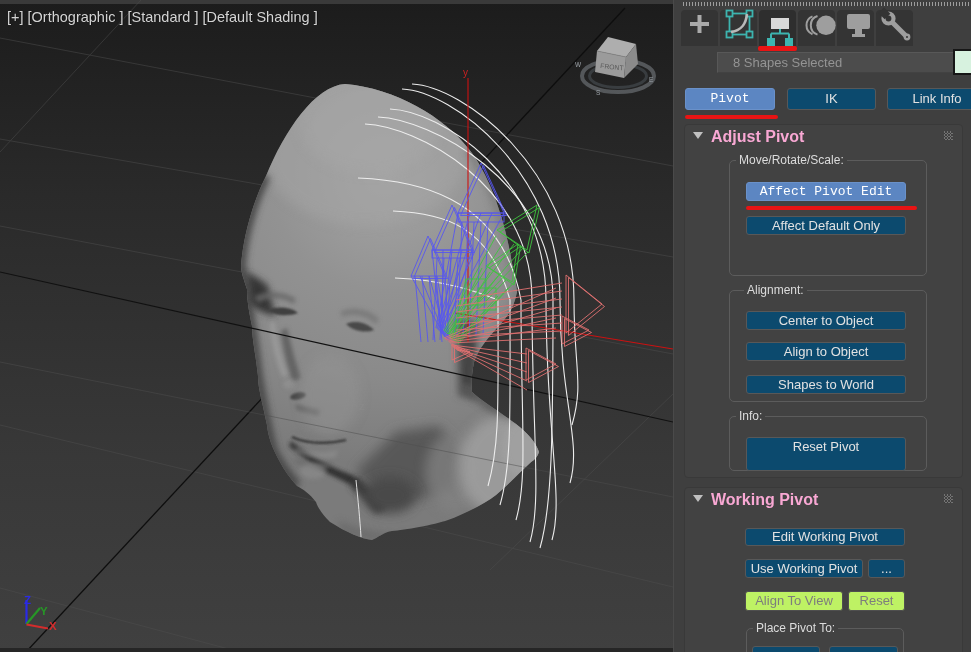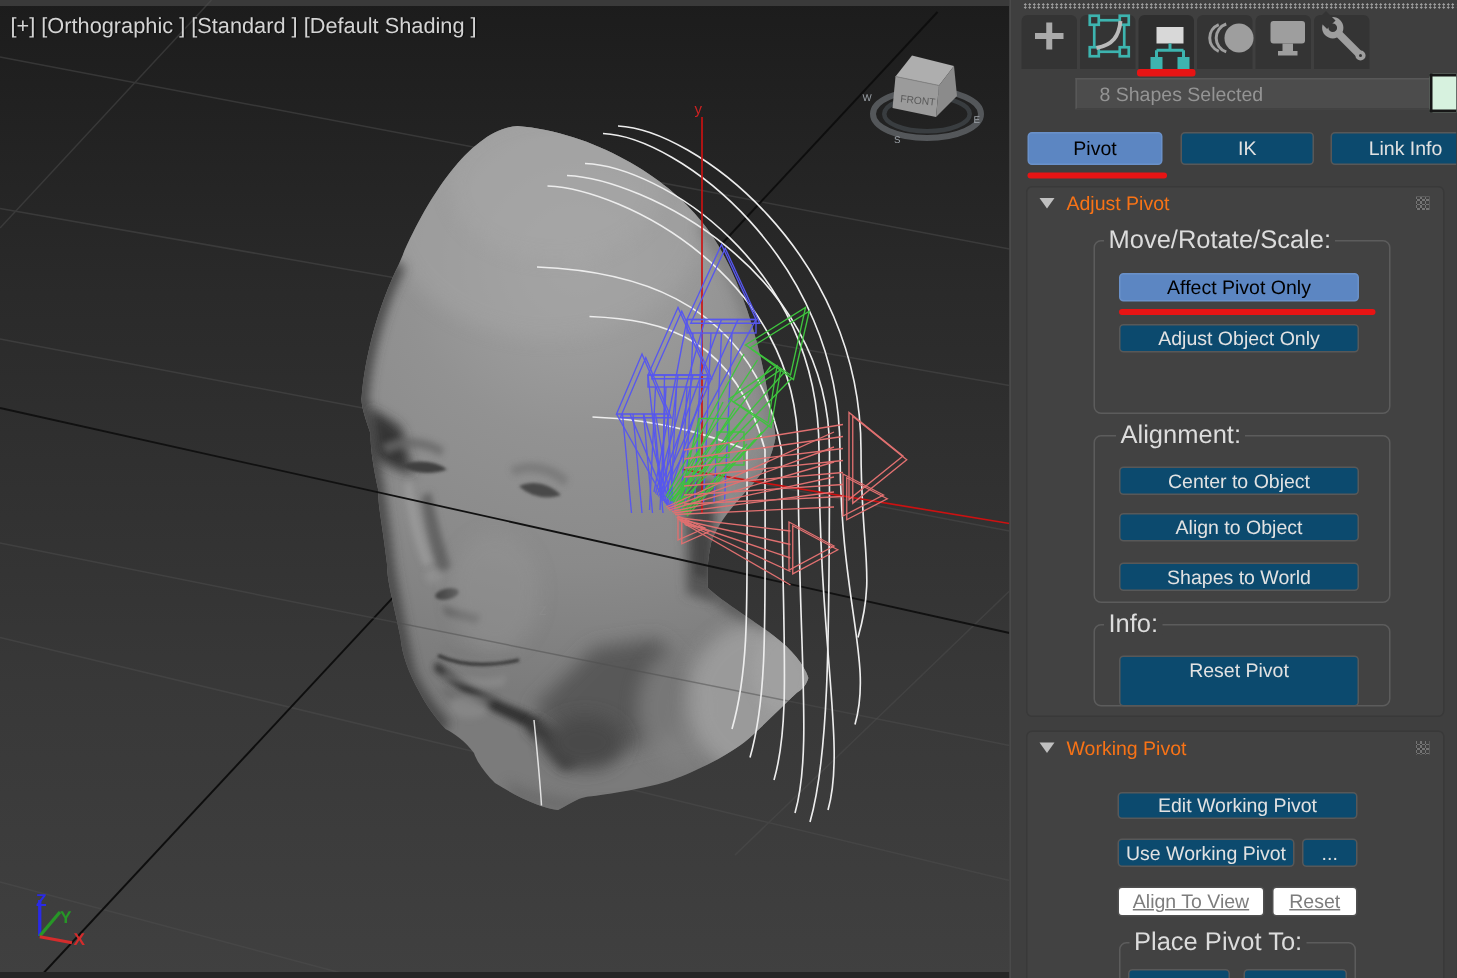--- a/index.html
+++ b/index.html
@@ -10,31 +10,31 @@
     background-image:radial-gradient(circle, #9d9d9d 0.7px, transparent 0.8px);
     background-size:3px 2px;background-repeat:repeat;}
   .tab{position:absolute;top:10px;width:37px;height:36px;background:#343434;border-radius:4px 4px 0 0;}
   .tab.sel{background:#2e2e2e;}
   .redbar{position:absolute;background:#e81414;border-radius:2px;}
   .field{position:absolute;left:11px;top:52px;width:312px;height:21px;background:#4c4c4c;
     border:1px solid #585858;border-bottom-color:#424242;color:#949494;font-size:13px;line-height:19px;padding-left:15px;margin-left:32px;}
   .swatch{position:absolute;left:279px;top:49px;width:20px;height:26px;background:#d7f2df;border:2px solid #171717;border-right:none;}
   .btn{position:absolute;background:#0c4a6e;border:1px solid #585858;border-radius:3px;
     color:#e2e2e2;font-size:13px;text-align:center;}
-  .btn.blue{background:#5c86c2;border-color:#6a91c9;color:#000000;}
-  .btn.dis{color:#7d7d7d;border-color:#4f4f4f;background:#ffffff;text-decoration:underline;}
+  .btn.blue{background:#5c86c2;border-color:#6a91c9;color:#ffffff;font-family:Liberation Mono, monospace;}
+  .btn.dis{color:#7d7d7d;border-color:#4f4f4f;background:#bef264;}
   .roll{position:absolute;left:10px;width:279px;background:#424242;border:1px solid #393939;border-radius:4px;}
-  .rhead{position:absolute;left:0;top:0;height:22px;color:#f97316;font-size:13px;font-weight:normal;}
+  .rhead{position:absolute;left:0;top:0;height:22px;color:#f9a8d4;font-size:16px;font-weight:bold;}
   .tri{position:absolute;left:8px;top:7px;width:0;height:0;border-left:5px solid transparent;
     border-right:5px solid transparent;border-top:7px solid #c0c0c0;}
   .grip{position:absolute;right:9px;top:6px;width:9px;height:9px;
     background-image:repeating-linear-gradient(90deg,#7a7a7a 0 1px,transparent 1px 3px),repeating-linear-gradient(0deg,#7a7a7a 0 1px,transparent 1px 3px);
     background-blend-mode:multiply;opacity:.9;}
   .grp{position:absolute;border:1px solid #5c5c5c;border-radius:5px;}
-  .glab{position:absolute;background:#424242;color:#dcdcdc;font-size:17px;padding:0 3px;line-height:14px;}
+  .glab{position:absolute;background:#424242;color:#dcdcdc;font-size:12px;padding:0 3px;line-height:14px;}
 </style></head>
 <body>
 <div id="root">
 <svg id="vp" width="673" height="652" viewBox="0 0 673 652">
 <defs>
  <linearGradient id="vbg" x1="0" y1="0" x2="0" y2="1">
   <stop offset="0" stop-color="#1c1c1c"></stop>
           <stop offset="0.3" stop-color="#2a2a2a"></stop>
   <stop offset="0.7" stop-color="#383838"></stop>
           <stop offset="1" stop-color="#404040"></stop>
@@ -307,23 +307,23 @@
  <div class="btn" style="left:113px;top:88px;width:89px;height:22px;line-height:20px">IK</div>
  <div class="btn" style="left:213px;top:88px;width:100px;height:22px;line-height:20px">Link Info</div>
  <div class="redbar" style="left:11px;top:115px;width:93px;height:4px"></div>
 
  <div class="roll" style="top:124px;height:354px">
   <div class="tri"></div>
         <div class="rhead" style="left:26px;top:3px">Adjust Pivot</div>
         <div class="grip"></div>
   <div class="grp" style="left:44px;top:35px;width:198px;height:116px"></div>
   <div class="glab" style="left:51px;top:28px">Move/Rotate/Scale:</div>
-  <div class="btn blue" style="left:61px;top:57px;width:160px;height:19px;line-height:17px">Affect Pivot Only</div>
+  <div class="btn blue" style="left:61px;top:57px;width:160px;height:19px;line-height:17px">Affect Pivot Edit</div>
   <div class="redbar" style="left:61px;top:81px;width:171px;height:4px"></div>
-  <div class="btn" style="left:61px;top:91px;width:160px;height:19px;line-height:17px">Adjust Object Only</div>
+  <div class="btn" style="left:61px;top:91px;width:160px;height:19px;line-height:17px">Affect Default Only</div>
   <div class="grp" style="left:44px;top:165px;width:198px;height:112px"></div>
   <div class="glab" style="left:59px;top:158px">Alignment:</div>
   <div class="btn" style="left:61px;top:186px;width:160px;height:19px;line-height:17px">Center to Object</div>
   <div class="btn" style="left:61px;top:217px;width:160px;height:19px;line-height:17px">Align to Object</div>
   <div class="btn" style="left:61px;top:250px;width:160px;height:19px;line-height:17px">Shapes to World</div>
   <div class="grp" style="left:44px;top:291px;width:198px;height:55px"></div>
   <div class="glab" style="left:51px;top:284px">Info:</div>
   <div class="btn" style="left:61px;top:312px;width:160px;height:34px;line-height:17px">Reset Pivot</div>
  </div>
 

